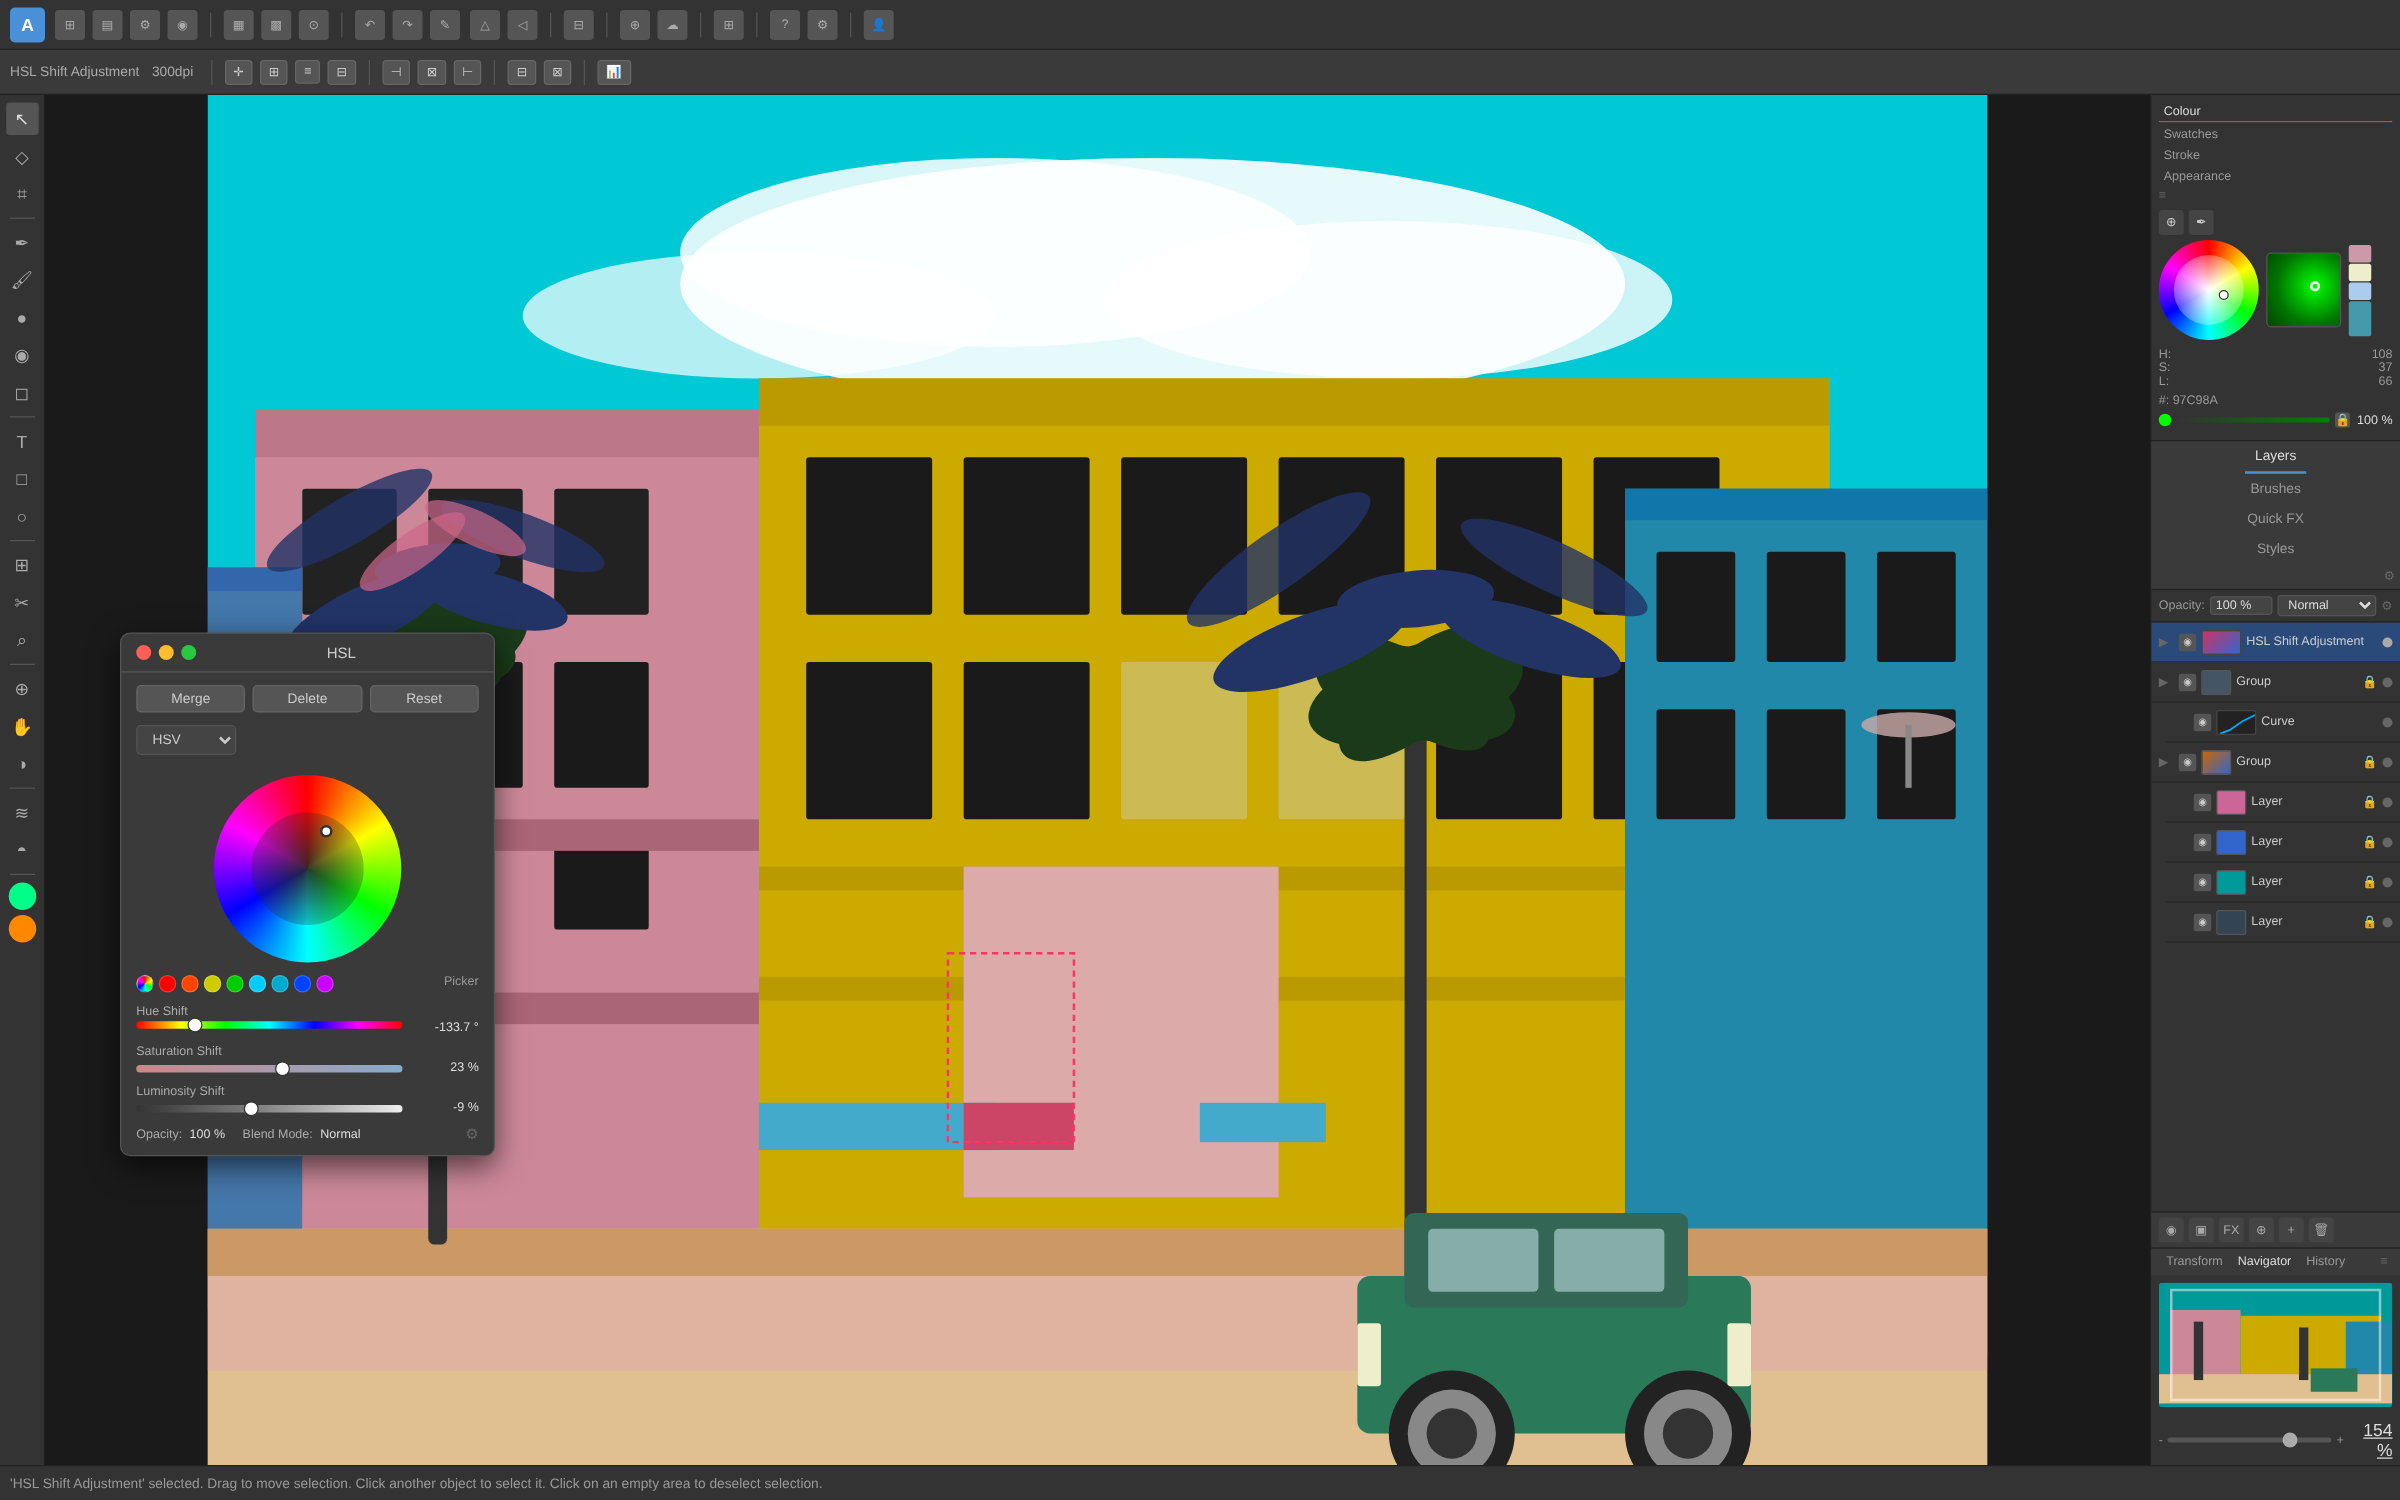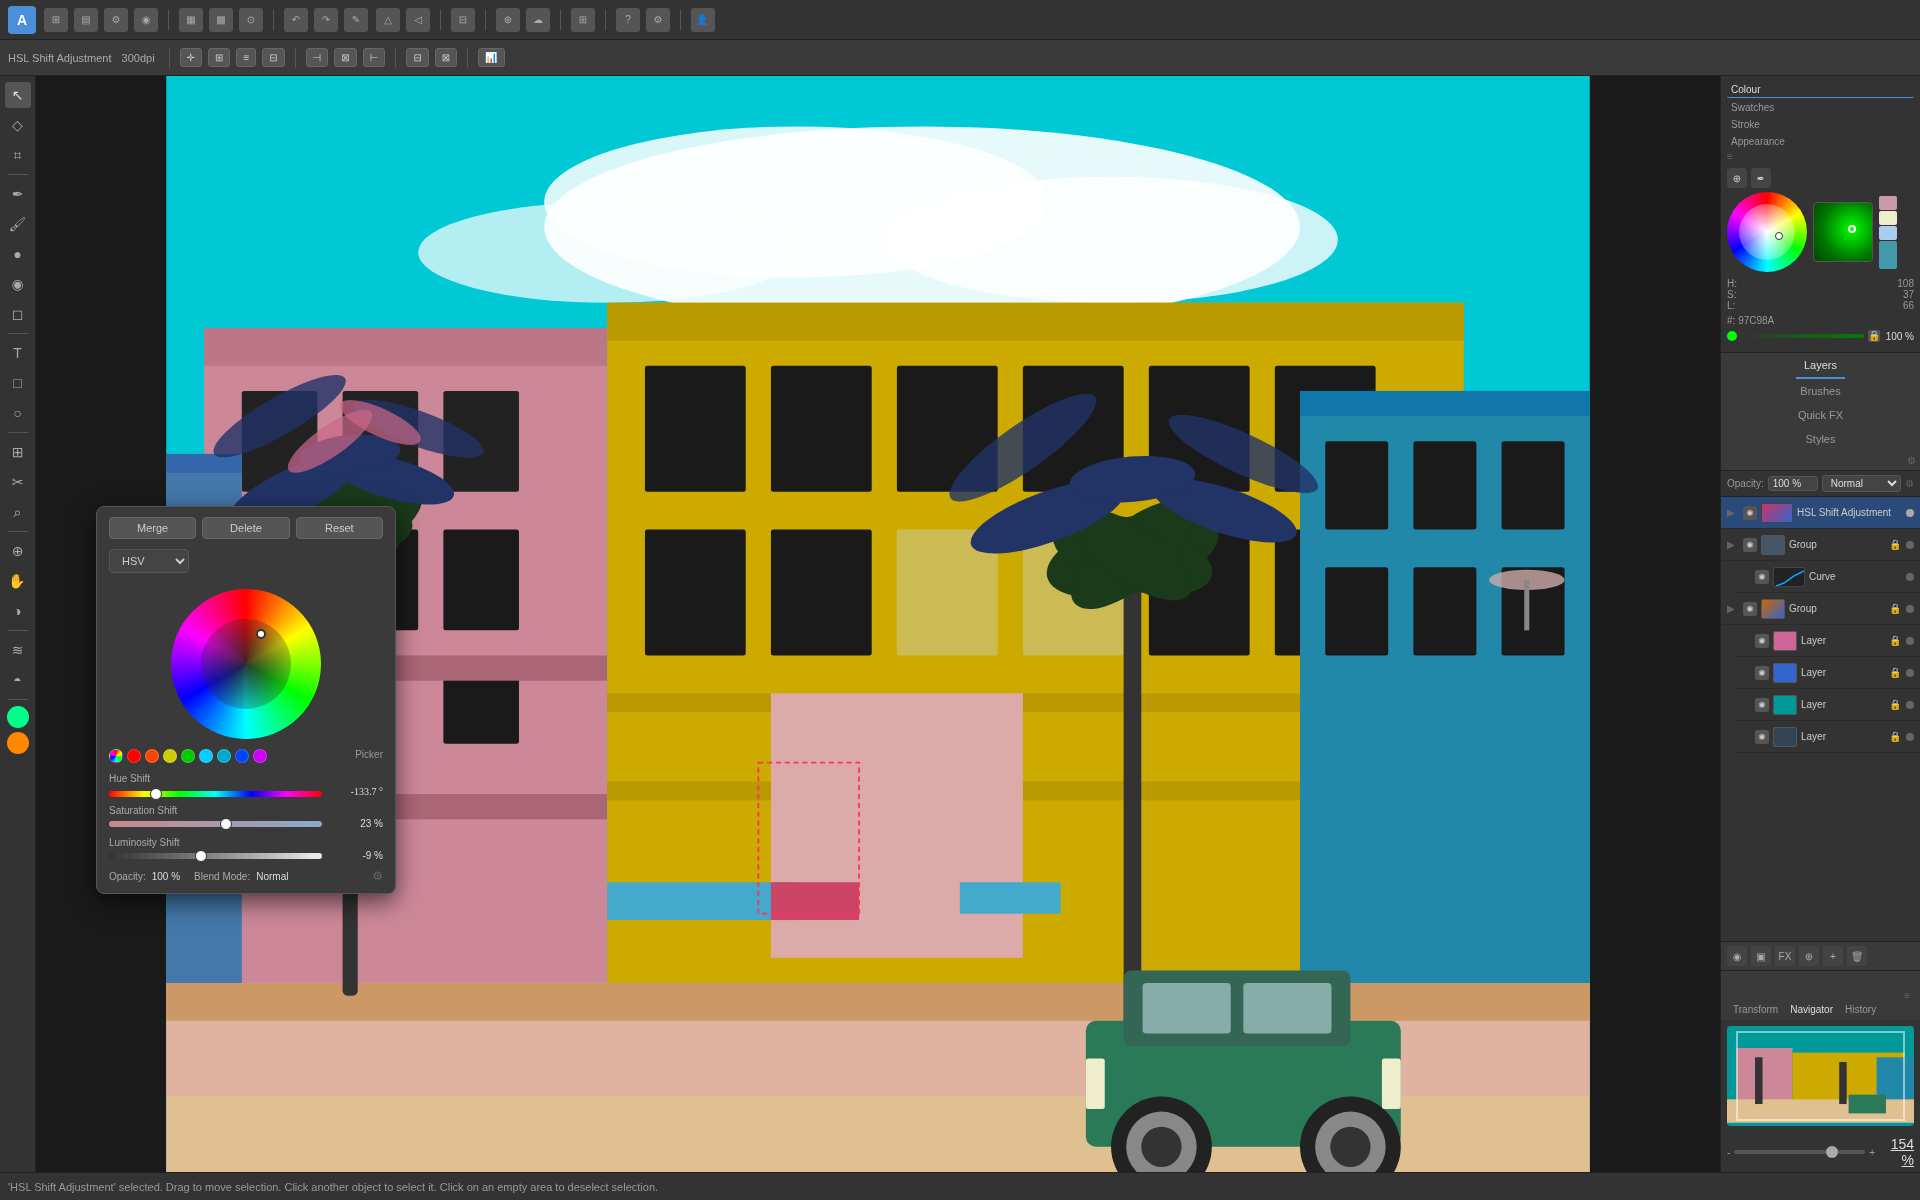--- a/index.html
+++ b/index.html
@@ -89,21 +89,21 @@
     .thumb-blue { background: #3366cc; }
     .thumb-pink { background: #cc6699; }
     .thumb-teal { background: #009999; }
     .thumb-dark { background: #334455; }
 
     
     .layers-toolbar { display: flex; align-items: center; padding: 4px 6px; gap: 4px; border-top: 1px solid #222; background: #3a3a3a; }
     .layer-tool-btn { width: 20px; height: 20px; background: #444; border-radius: 3px; display: flex; align-items: center; justify-content: center; font-size: 10px; cursor: pointer; color: #aaa; }
     .transform-panel { background: #333; border-top: 1px solid #222; }
     .transform-tabs { display: flex; align-items: center; background: #3a3a3a; padding: 0 6px; }
-    .transform-tab { font-size: 10px; padding: 5px 6px; cursor: pointer; color: #999; margin-top: 28px; }
+    .transform-tab { font-size: 10px; padding: 5px 6px; cursor: pointer; color: #999; }
     .transform-tab.active { color: #ddd; }
 
     
     .navigator-view { background: #1a1a1a; margin: 6px; height: 100px; border-radius: 3px; overflow: hidden; position: relative; }
     .nav-zoom { display: flex; align-items: center; padding: 4px 6px; gap: 4px; }
     .nav-slider { flex: 1; height: 4px; background: #555; border-radius: 2px; }
     .nav-slider-thumb { width: 12px; height: 12px; background: #aaa; border-radius: 50%; margin-top: -4px; margin-left: 70%; position: relative; }
     .nav-zoom-value { font-size: 14px; color: #ddd; width: 35px; text-align: right; text-decoration: underline; }
 
     
@@ -373,20 +373,26 @@
         <filter id="grain">
           <feTurbulence type="fractalNoise" baseFrequency="0.9" numOctaves="4" stitchTiles="stitch"></feTurbulence>
           <feColorMatrix type="saturate" values="0"></feColorMatrix>
           <feBlend in="SourceGraphic" mode="multiply"></feBlend>
         </filter>
       </defs>
     </svg>
 
     
     <div id="hsl-dialog">
+      <div class="dialog-titlebar">
+        <div class="dialog-close"></div>
+        <div class="dialog-min"></div>
+        <div class="dialog-max"></div>
+        <div class="dialog-title">HSL</div>
+      </div>
       <div class="dialog-body">
         <div class="dialog-buttons">
           <div class="dialog-btn">Merge</div>
           <div class="dialog-btn">Delete</div>
           <div class="dialog-btn">Reset</div>
         </div>
 
         <div style="margin-bottom:8px;">
           <select class="mode-select">
             <option>HSV</option>
@@ -408,21 +414,21 @@
           <div class="swatch-circle" style="background:#00cc00;"></div>
           <div class="swatch-circle" style="background:#00ccff;"></div>
           <div class="swatch-circle" style="background:#00aacc;"></div>
           <div class="swatch-circle" style="background:#0044ff;"></div>
           <div class="swatch-circle" style="background:#cc00ff;"></div>
           <span style="font-size:10px;color:#999;margin-left:auto;">Picker</span>
         </div>
 
         <div class="slider-row">
           <div class="slider-label">Hue Shift</div>
-          <div style="position:relative; display:flex; align-items:flex-end; gap:6px;font-family:Liberation Serif, serif;">
+          <div style="position:relative; display:flex; align-items:flex-start; gap:6px;">
             <div class="slider-track slider-track-hue" style="flex:1; height:6px; position:relative;">
               <div class="slider-thumb" style="left:22%;"></div>
             </div>
             <span style="font-size:10px;color:#ddd;width:55px;text-align:right;">-133.7 °</span>
           </div>
         </div>
 
         <div class="slider-row">
           <div class="slider-label">Saturation Shift</div>
           <div style="display:flex; align-items:center; gap:6px;">

